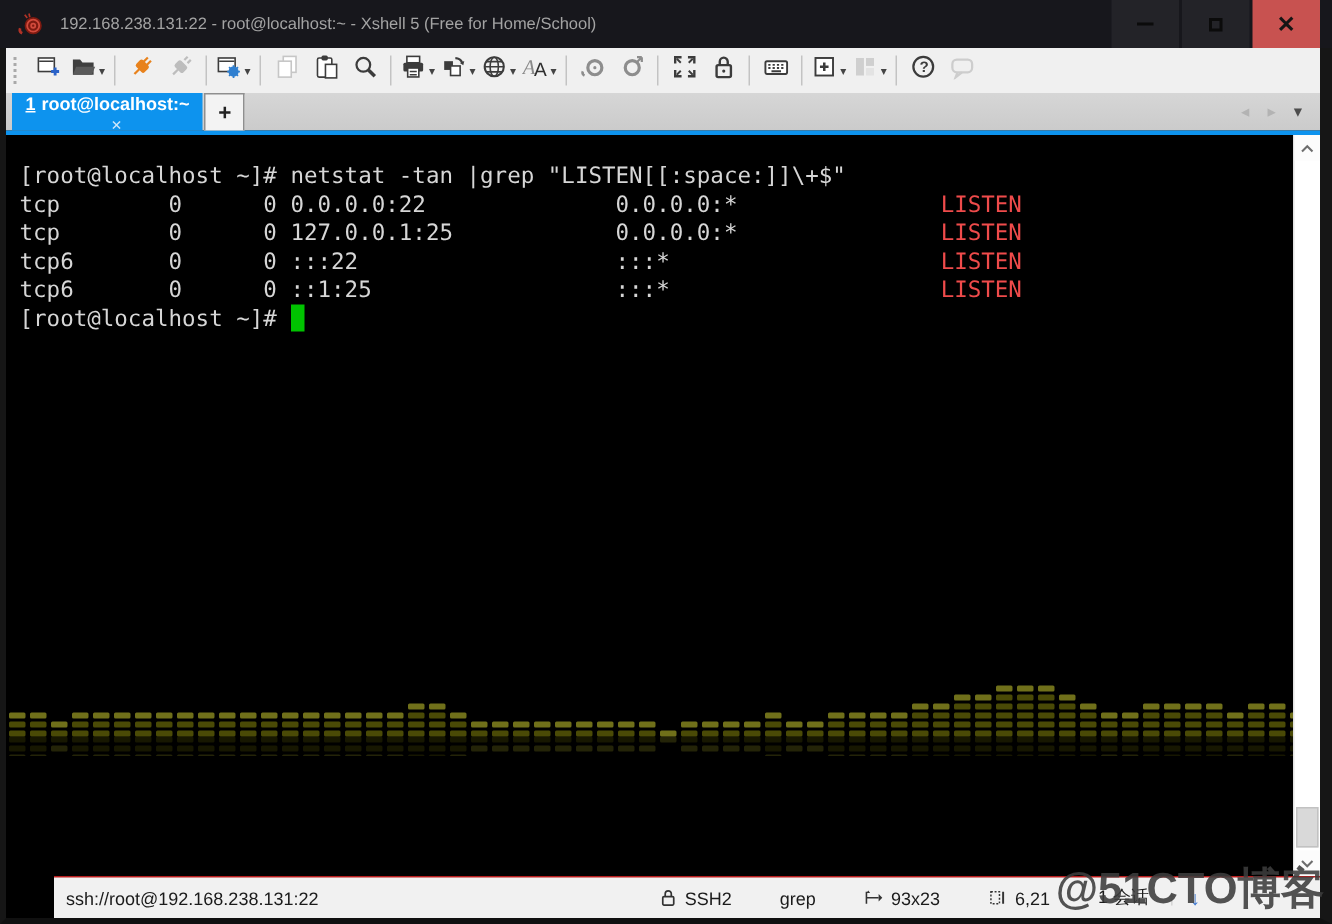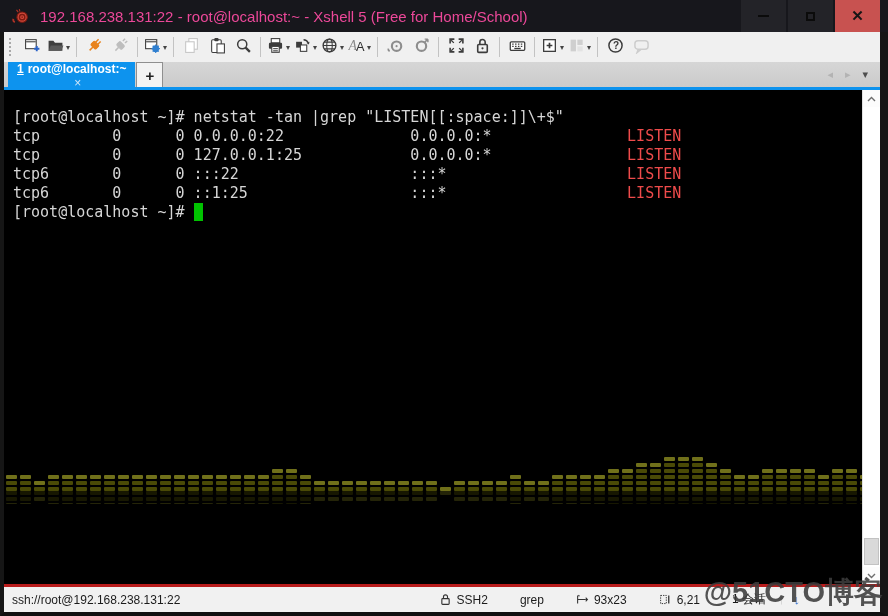--- a/index.html
+++ b/index.html
@@ -2,21 +2,21 @@
 <html style="--accent: #0d93ee; --dotgreen: #24cc3d; --green: #00c300; --red: #ef4b4b; --closered: #c85250; --spec: #4a4a06; --spectop: #70701a;"><head>
 <meta charset="utf-8">
 <style>
   html,body{margin:0;padding:0;background:#000;}
   *{box-sizing:border-box;}
   .window{position:relative;width:888px;height:616px;background:#141414;font-family:"Liberation Sans",sans-serif;overflow:hidden;}
 
   
   .titlebar{height:32px;background:#17171c;display:flex;align-items:center;padding-left:12px;}
   .title-icon{width:18px;height:18px;flex:0 0 auto;}
-  .title-text{color:#ec4899;font-size:15px;margin-left:10px;white-space:nowrap;}
+  .title-text{color:#a3a3a3;font-size:11px;margin-left:10px;white-space:nowrap;}
   .win-controls{margin-left:auto;display:flex;height:100%;padding-right:8px;}
   .win-btn{width:45px;height:100%;display:flex;align-items:center;justify-content:center;margin-left:2px;background:#232328;cursor:pointer;}
   .win-btn .bar{width:11px;height:2px;background:#0b0b0b;}
   .win-btn .box{width:9px;height:9px;border:2px solid #0b0b0b;}
   .win-btn.close{background:var(--closered);color:#151515;font-size:15px;font-weight:bold;}
 
   
   .frame{position:absolute;top:32px;left:0;right:0;bottom:0;border-left:4px solid #161616;border-right:8px solid #161616;border-bottom:4px solid #101010;display:flex;flex-direction:column;background:#000;}
 
   
@@ -56,21 +56,21 @@
   .sb-btn{height:17px;flex:0 0 auto;display:flex;align-items:center;justify-content:center;background:#fcfcfc;cursor:pointer;}
   .sb-track{flex:1 1 auto;position:relative;}
   .sb-thumb{position:absolute;left:1px;right:1px;bottom:2px;height:27px;background:#d9d9d9;border:1px solid #c2c2c2;cursor:pointer;}
 
   
   .quickbar{height:29px;background:#e9e9e9;border-top:3px solid #0d0d0d;display:flex;align-items:center;flex:0 0 auto;}
   .quick-hint{color:#9b9b9b;font-size:12px;padding-left:12px;}
   .quick-menu{margin-left:auto;padding-right:10px;color:#3c3c3c;font-size:18px;font-weight:bold;line-height:1;cursor:pointer;}
 
   
-  .statusbar{height:28px;background:#f1f1f1;border-top:3px solid #b91c1c;display:flex;align-items:center;font-size:12px;color:#1b1b1b;padding:0 8px;flex:0 0 auto;position:relative;}
+  .statusbar{height:28px;background:#f1f1f1;border-top:1px solid #b91c1c;display:flex;align-items:center;font-size:12px;color:#1b1b1b;padding:0 8px;flex:0 0 auto;position:relative;margin-left:32px;}
   .sb-item{display:flex;align-items:center;gap:5px;white-space:nowrap;}
   .sb-right{margin-left:auto;display:flex;align-items:center;gap:32px;margin-right:12px;}
   .sb-arrows{display:flex;align-items:center;gap:9px;margin-right:72px;font-size:13px;}
   .arrow-up{color:#c2c2c2;}
   .arrow-down{color:#3b76cf;font-weight:bold;}
   .sb-item svg{width:13px;height:13px;}
 
   .watermark{position:absolute;right:5px;bottom:3px;font-size:29px;font-weight:bold;color:#3d3d3d;opacity:.88;z-index:20;letter-spacing:0px;white-space:nowrap;}
 </style>
 </head>

